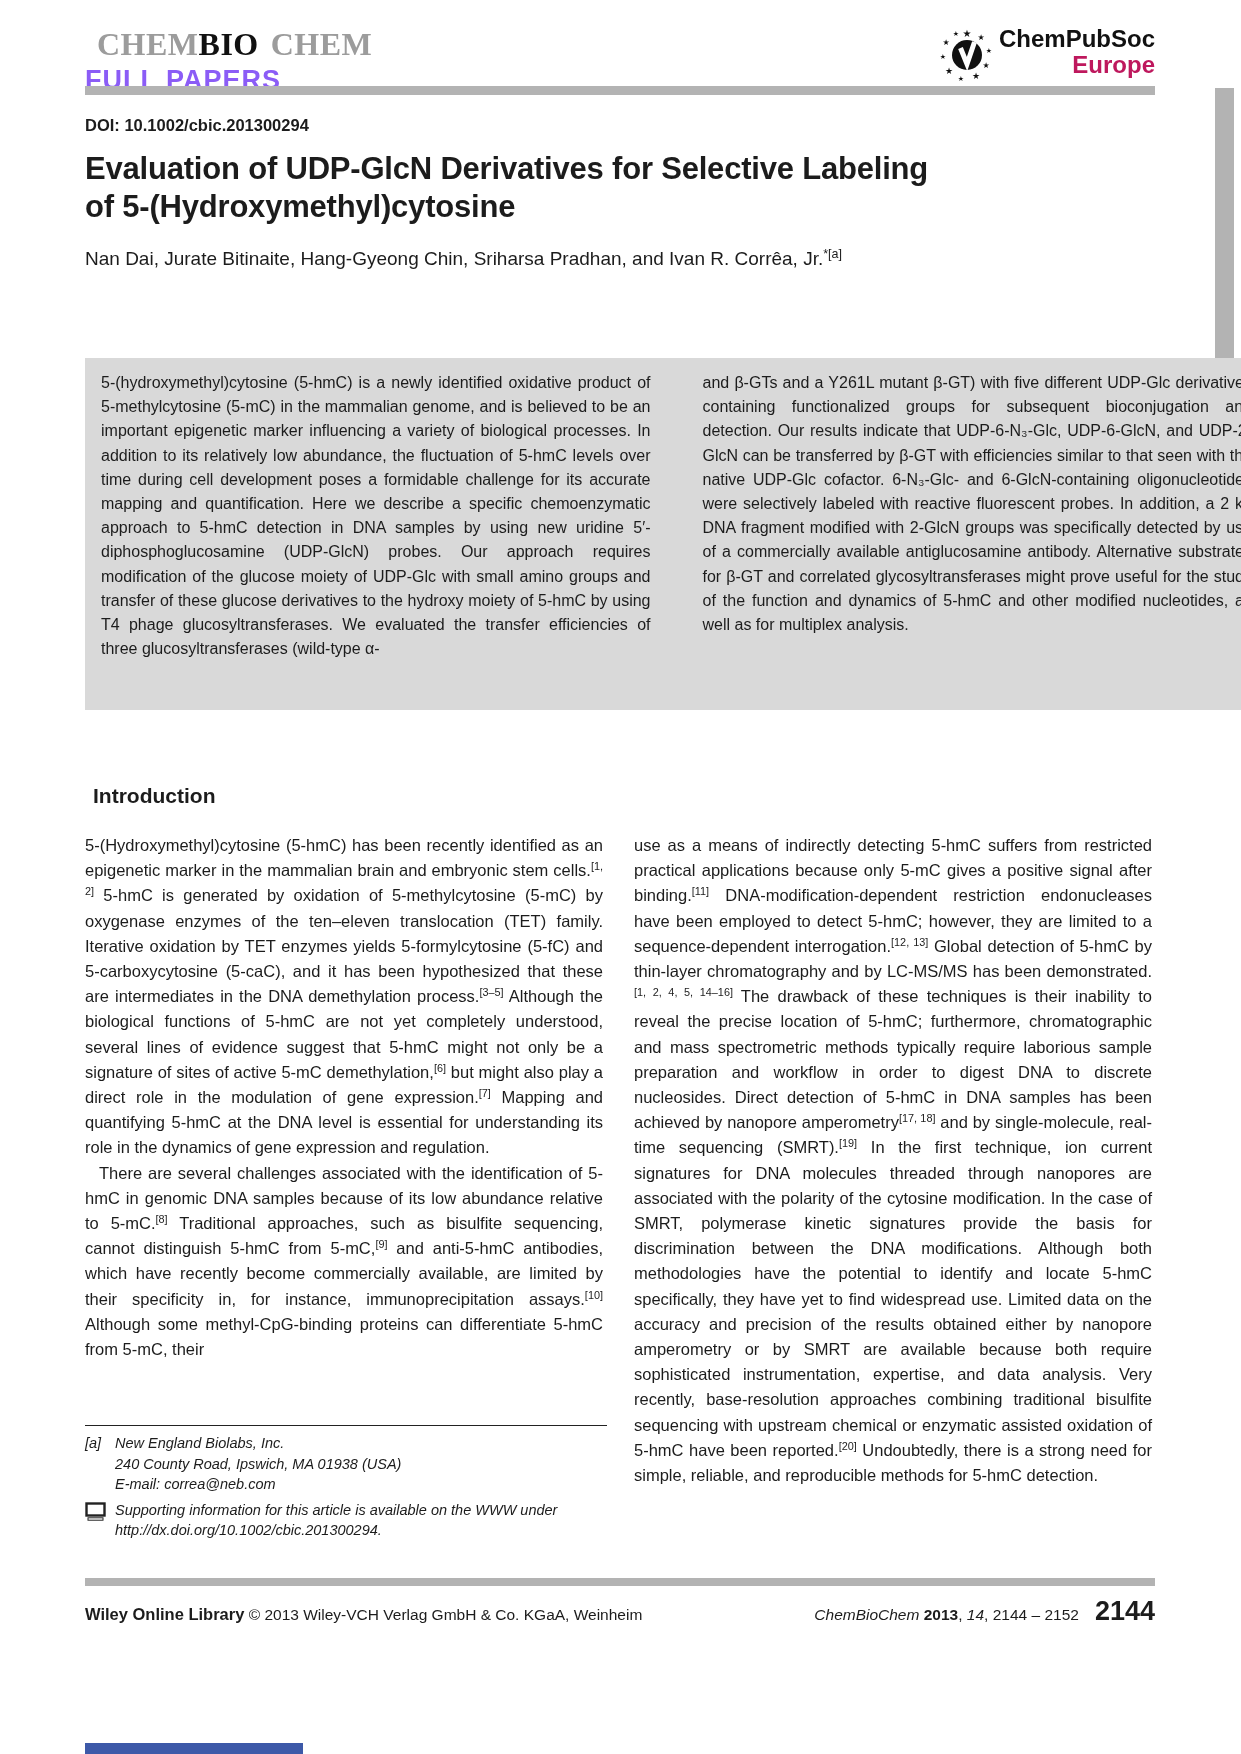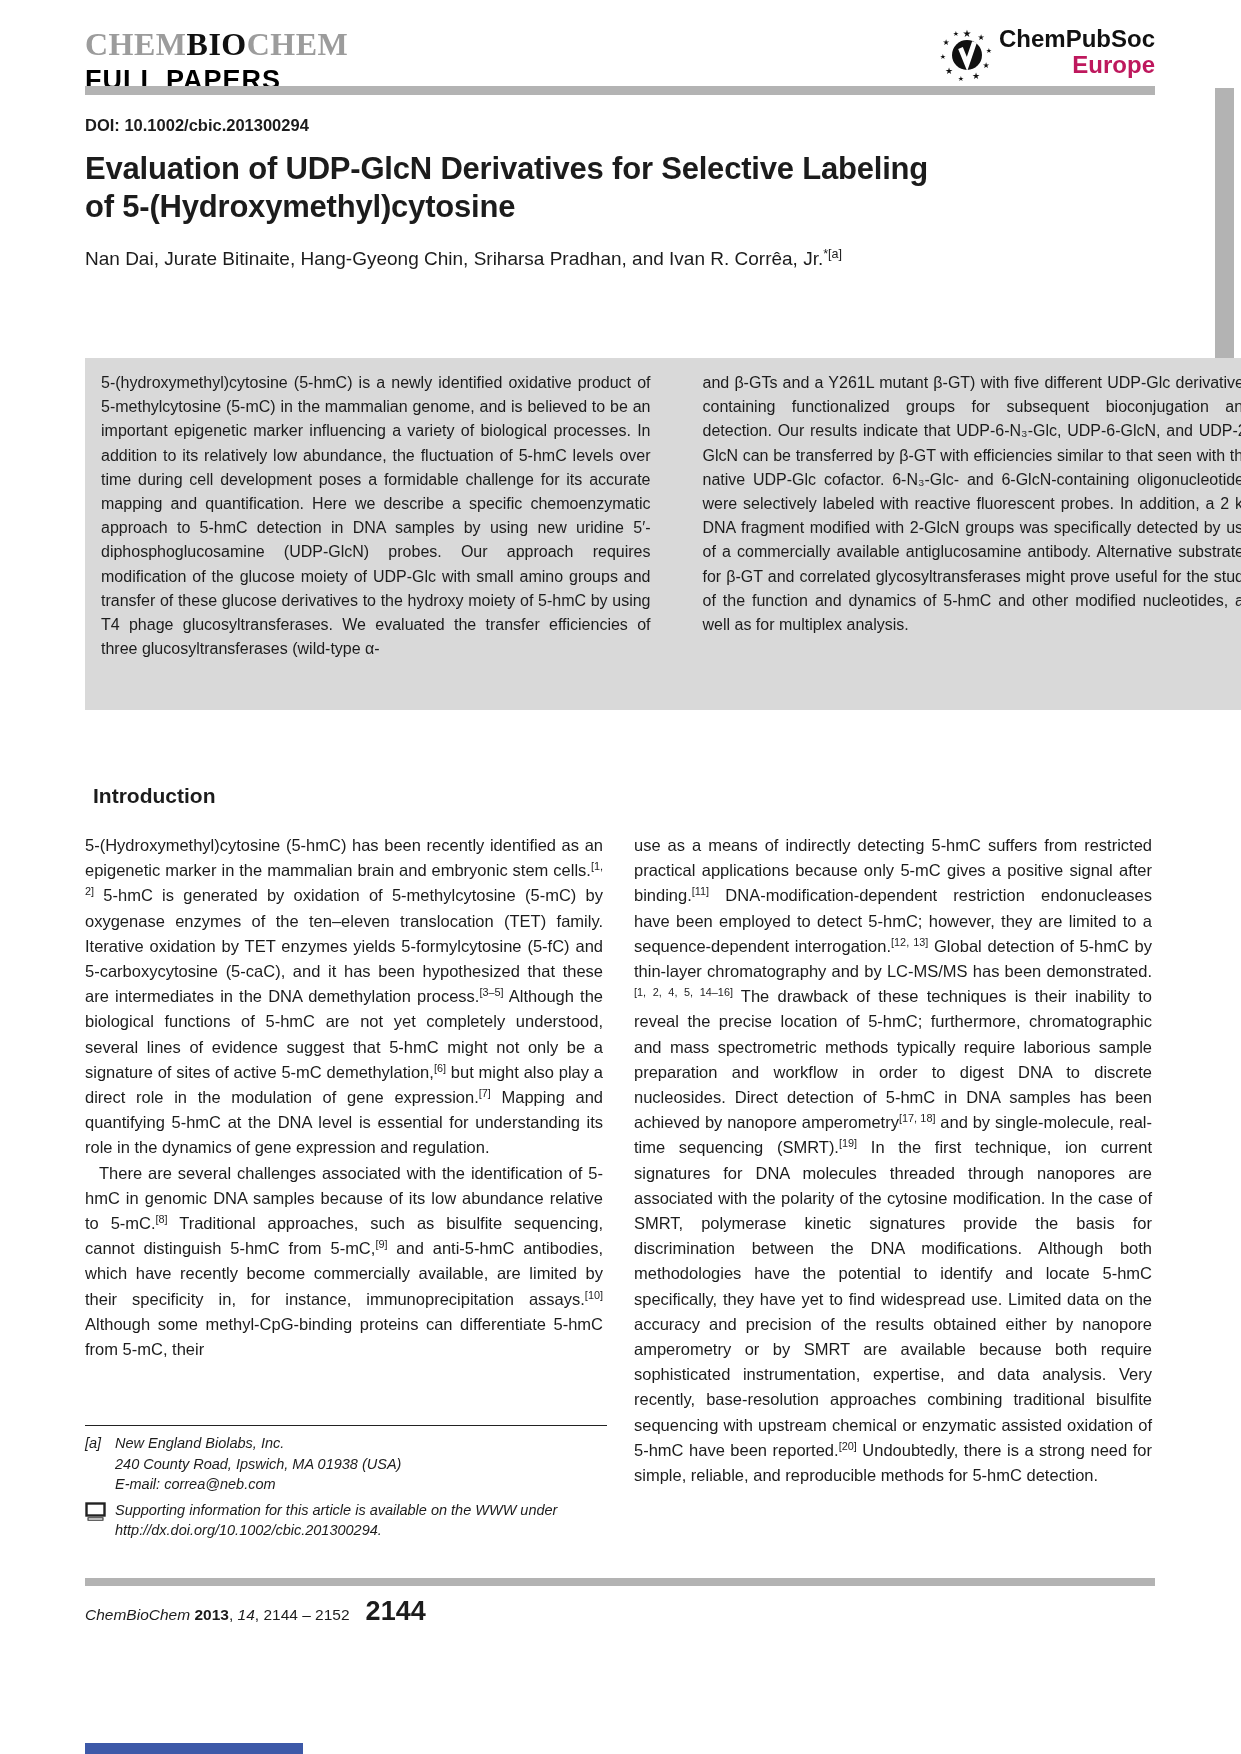--- a/index.html
+++ b/index.html
@@ -3,23 +3,23 @@
 <meta charset="utf-8">
 <style>
   html,body{margin:0;padding:0;}
   body{
     width:1241px;height:1754px;position:relative;background:#ffffff;
     font-family:"Liberation Sans",sans-serif;color:#1c1c1c;overflow:hidden;
   }
   
   .masthead{position:absolute;top:28px;left:85px;}
   .journal-name{font-family:"Liberation Serif",serif;font-weight:bold;font-size:32px;line-height:1;letter-spacing:.5px;}
-  .journal-name .seg-gray{color:#9c9c9c;}
+  .journal-name .seg-gray{color:#9c9c9c;margin-left:12px;}
   .journal-name .seg-black{color:#111;}
-  .section-name{font-size:27px;font-weight:bold;color:#000000;letter-spacing:1px;margin-top:5px;}
+  .section-name{font-size:27px;font-weight:bold;color:#8b5cf6;letter-spacing:1px;margin-top:5px;}
   .society{position:absolute;top:26px;right:86px;display:flex;align-items:flex-start;gap:4px;}
   .society-text{text-align:right;font-weight:bold;font-size:24px;line-height:26px;}
   .society-name{color:#111;}
   .society-region{color:#be185d;}
   .header-rule{position:absolute;top:86px;left:85px;width:1070px;height:9px;background:#b3b3b3;}
   .side-bar{position:absolute;top:88px;left:1215px;width:19px;height:552px;background:#b3b3b3;}
   
   .doi{position:absolute;top:116px;left:85px;font-weight:bold;font-size:16.5px;}
   .title{position:absolute;top:150px;left:85px;width:1010px;font-size:31px;font-weight:bold;line-height:38px;letter-spacing:-.2px;margin:0;}
   .authors{position:absolute;top:248px;left:85px;font-size:19px;}
@@ -138,20 +138,24 @@
       </div>
       <div class="fn-body">
         <span>Supporting information for this article is available on the WWW under</span>
         <span>http://dx.doi.org/10.1002/cbic.201300294.</span>
       </div>
     </div>
   </div>
 
   <div class="footer-rule"></div>
   <div class="footer">
+    <div class="footer-left">
+      <span class="lib">Wiley Online Library</span>
+      <span>© 2013 Wiley-VCH Verlag GmbH &amp; Co. KGaA, Weinheim</span>
+    </div>
     <div class="footer-right">
       <span>
         <span class="it">ChemBioChem</span>
         <span class="bd">2013</span><span>, </span><span class="it">14</span><span>, </span><span>2144 – 2152</span>
       </span>
       <span class="page-num">2144</span>
     </div>
   </div>
 
   <div class="bottom-bar"></div>

